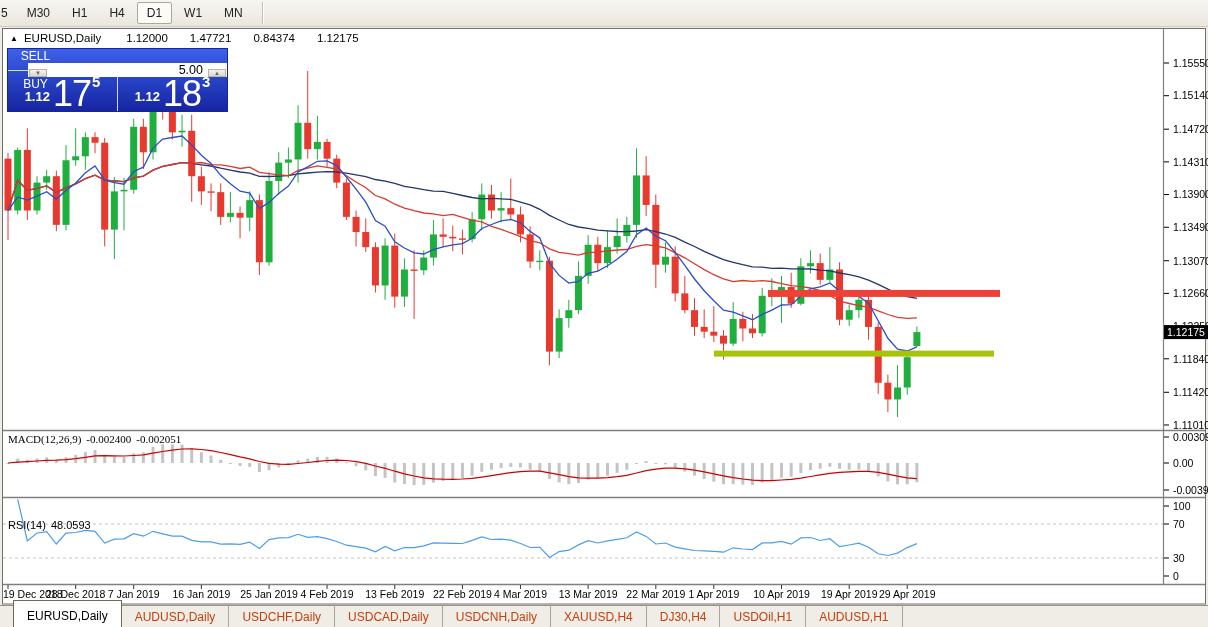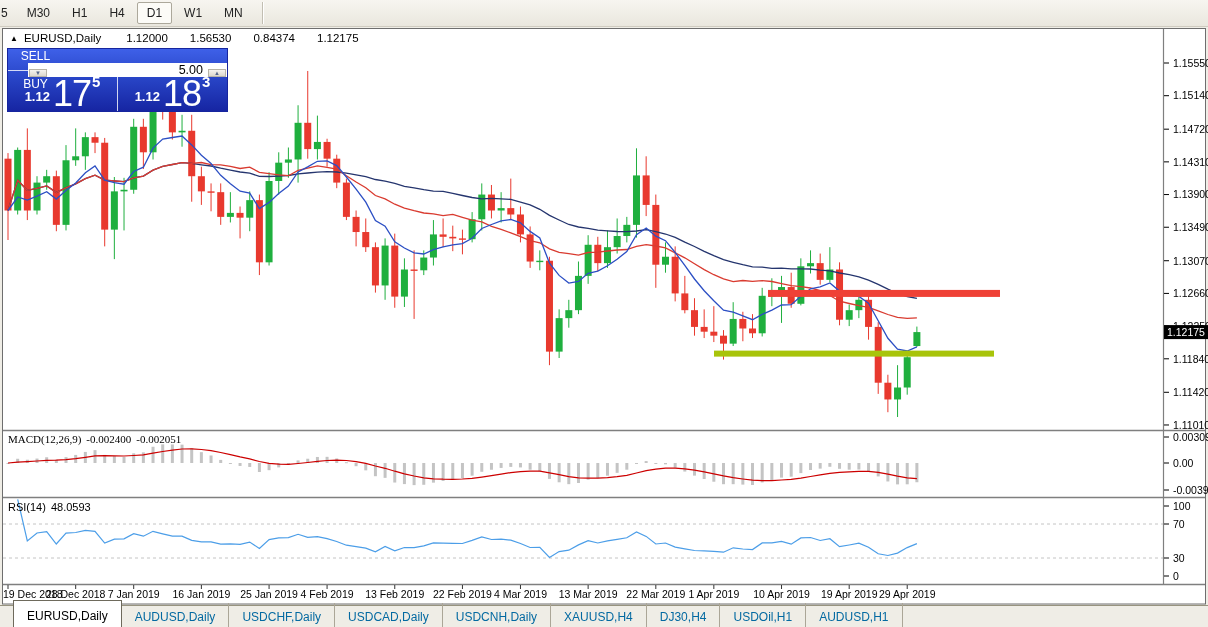--- a/index.html
+++ b/index.html
@@ -38,26 +38,26 @@
   .tp-prices{display:flex;height:40px;}
   .tp-price{flex:1;display:flex;align-items:flex-end;justify-content:center;padding-bottom:2px;}
   .tp-price.buy{border-left:1px solid rgba(255,255,255,.8);}
   .p-small{font-size:13px;font-weight:bold;margin:0 3px 5px 0;}
   .p-big{font-size:36px;line-height:.82;letter-spacing:-1px;}
   .p-sup{font-size:15px;font-weight:bold;margin:2px 0 0 1px;align-self:flex-start;}
   
   .ind-label{position:absolute;z-index:4;font-size:11px;color:#000;white-space:nowrap;}
   .ind-label span{margin-right:5px;}
   #macdLabel{left:8px;top:433px;font-family:Liberation Serif, serif;}
-  #rsiLabel{left:8px;top:501px;}
+  #rsiLabel{left:8px;top:519px;}
   
   .tabbar{position:absolute;left:0;top:605px;width:1208px;height:22px;z-index:5;
     background:#EFEDE6;border-top:1px solid #97937F;display:flex;align-items:flex-end;
     padding-left:13px;font-size:12px;box-sizing:border-box;}
-  .tab{height:21px;padding:3px 13px 0;color:#0369a1;display:flex;align-items:center;
+  .tab{height:21px;padding:3px 13px 0;color:#c2410c;display:flex;align-items:center;
     justify-content:center;position:relative;cursor:pointer;white-space:nowrap;}
   .tab.active{background:#fff;border:1px solid #6E6A5C;border-bottom:none;color:#000;margin-top:-2px;height:23px;}
   .tab.sep{border-right:1px solid #ABA697;}
 </style>
 </head>
 <body>
 
 <div class="toolbar" id="toolbar">
     <div class="tf-btn clipped">5</div>
     <div class="tf-btn">M30</div>
@@ -462,21 +462,21 @@
       <text x="849.2030000000001" y="598" font-size="10.5" fill="#000" text-anchor="middle">19 Apr 2019</text>
       <line x1="907.2170000000001" y1="585" x2="907.2170000000001" y2="589" stroke="#333" stroke-width="1"></line>
       <text x="907.2170000000001" y="598" font-size="10.5" fill="#000" text-anchor="middle">29 Apr 2019</text>
     </g>
   </svg>
 
 <div class="chart-title">
   <span class="tri">▲</span>
   <span class="sym">EURUSD,Daily</span>
   <span class="v">1.12000</span>
-  <span class="v">1.56530</span>
+  <span class="v">1.47721</span>
   <span class="v">0.84374</span>
   <span class="v">1.12175</span>
 </div>
 
 <div class="trade-panel">
   <div class="tp-top">
     <div class="tp-sell">SELL</div>
     <div class="tp-spin">
       <div class="spin-btn">▼</div>
       <input class="vol" value="5.00" style="">

